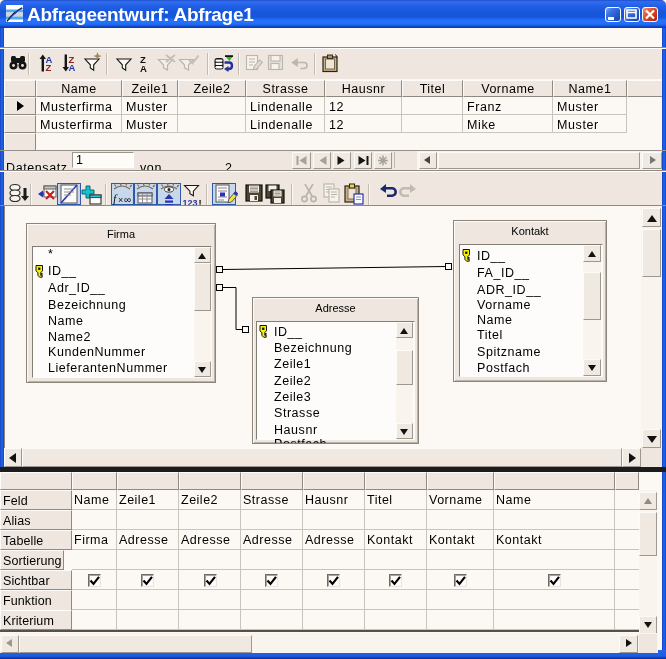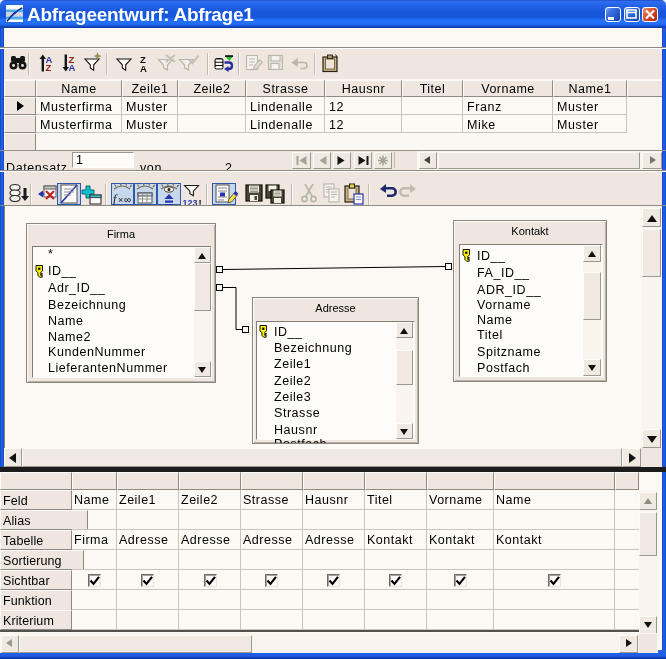--- a/index.html
+++ b/index.html
@@ -467,23 +467,23 @@
  <div class="hcell" style="left:117px;top:0px;width:62px;height:18px"></div>
  <div class="hcell" style="left:179px;top:0px;width:62px;height:18px"></div>
  <div class="hcell" style="left:241px;top:0px;width:62px;height:18px"></div>
  <div class="hcell" style="left:303px;top:0px;width:62px;height:18px"></div>
  <div class="hcell" style="left:365px;top:0px;width:62px;height:18px"></div>
  <div class="hcell" style="left:427px;top:0px;width:67px;height:18px"></div>
  <div class="hcell" style="left:494px;top:0px;width:121px;height:18px"></div>
  <div class="hcell" style="left:615px;top:0px;width:24px;height:18px"></div>
 
  <div class="glab" style="left:0px;top:18px;width:72px;height:20px">Feld</div>
- <div class="glab" style="left:0px;top:38px;width:88px;height:20px">Alias</div>
+ <div class="glab" style="left:0px;top:38px;width:72px;height:20px">Alias</div>
  <div class="glab" style="left:0px;top:58px;width:72px;height:20px">Tabelle</div>
- <div class="glab" style="left:0px;top:78px;width:84px;height:20px">Sortierung</div>
+ <div class="glab" style="left:0px;top:78px;width:64px;height:20px">Sortierung</div>
  <div class="glab" style="left:0px;top:98px;width:72px;height:20px">Sichtbar</div>
  <div class="glab" style="left:0px;top:118px;width:72px;height:35px">Funktion</div>
  <div class="glab" style="left:0px;top:138px;width:72px;height:20px">Kriterium</div>
 
  <div class="gline" style="left:72px;top:37px;width:567px;height:1px"></div>
  <div class="gline" style="left:72px;top:57px;width:567px;height:1px"></div>
  <div class="gline" style="left:72px;top:77px;width:567px;height:1px"></div>
  <div class="gline" style="left:72px;top:97px;width:567px;height:1px"></div>
  <div class="gline" style="left:72px;top:117px;width:567px;height:1px"></div>
  <div class="gline" style="left:72px;top:137px;width:567px;height:1px"></div>

